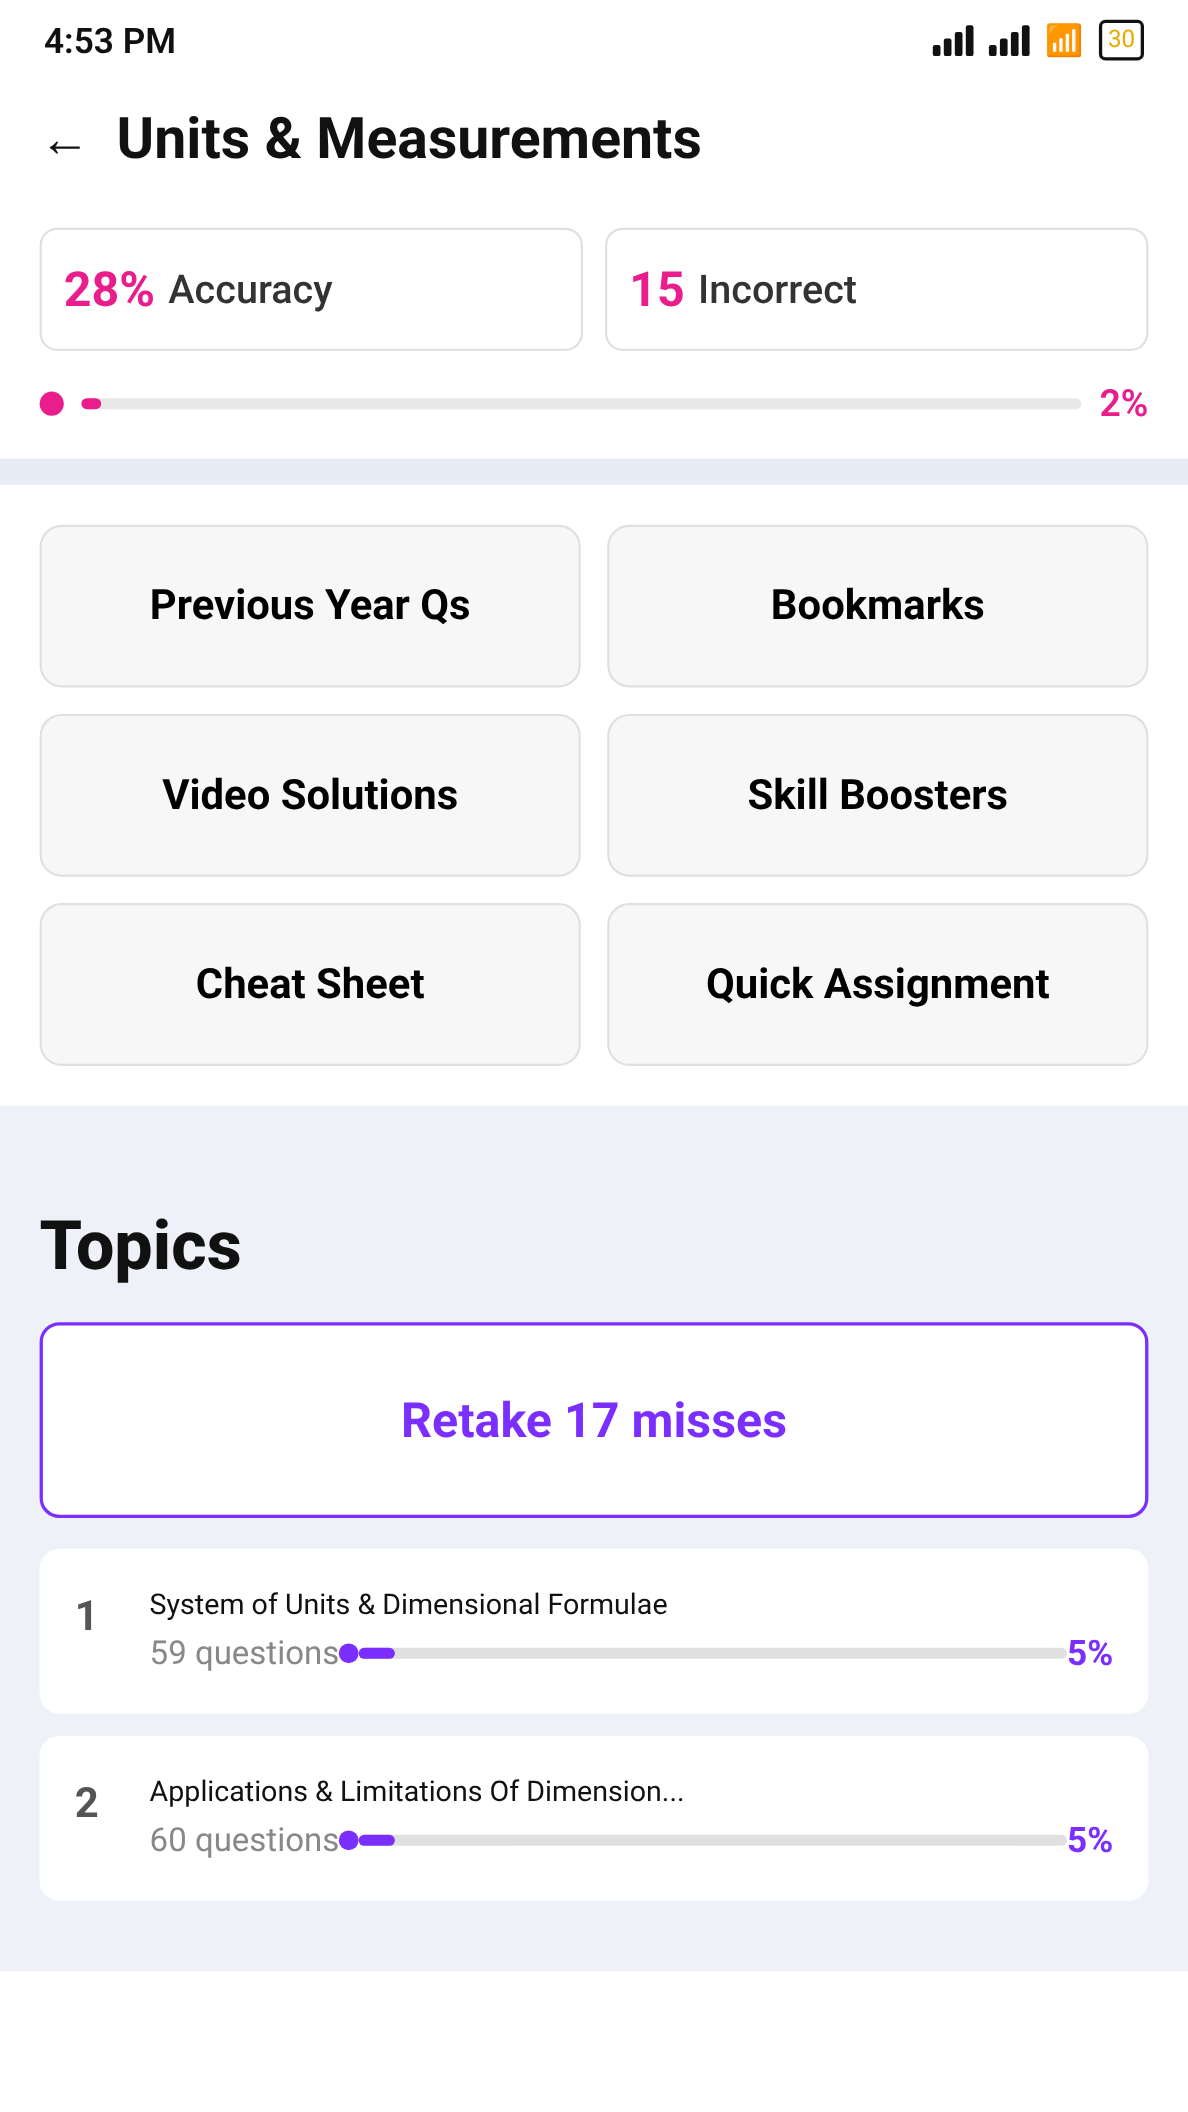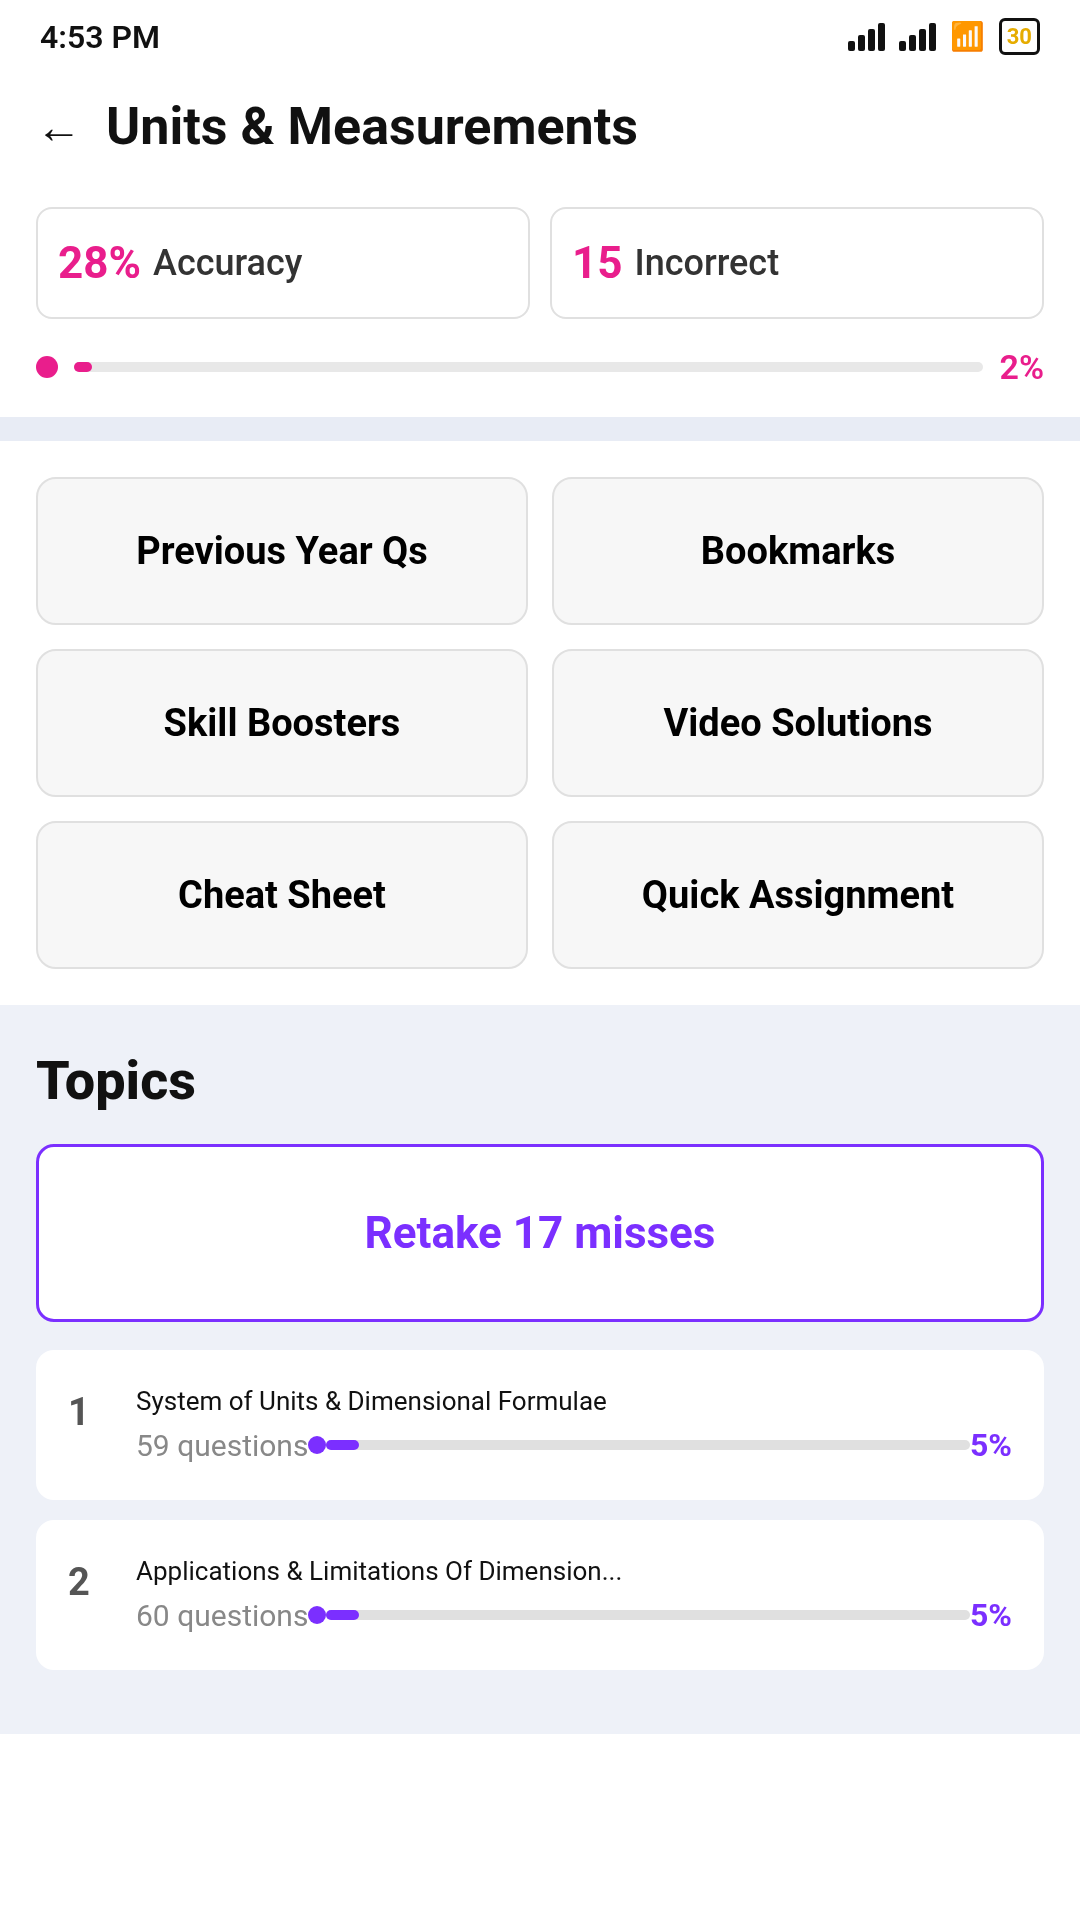--- a/index.html
+++ b/index.html
@@ -43,21 +43,21 @@
     }
     .wifi-icon {
       font-size: 28px;
       color: #111;
     }
     .battery {
       border: 3px solid #111;
       border-radius: 6px;
       padding: 3px 5px;
       font-size: 22px;
-      font-weight: 700;
+      font-weight: 400;
       color: #e6ac00;
       position: relative;
     }
 
     
     .header {
       display: flex;
       align-items: center;
       padding: 30px 36px 20px 36px;
       background: #fff;
@@ -170,24 +170,25 @@
     }
 
     
     .topics-section {
       background: #eef1f8;
       margin-top: 36px;
       padding: 44px 36px 44px 36px;
       min-height: 700px;
     }
     .topics-title {
-      font-size: 54px;
+      font-size: 62px;
       font-weight: 800;
       color: #111;
       margin-bottom: 32px;
+      margin-top: 48px;
     }
     .retake-btn {
       width: 100%;
       border: 3px solid #7b2fff;
       border-radius: 18px;
       padding: 60px 20px;
       text-align: center;
       font-size: 44px;
       font-weight: 700;
       color: #7b2fff;
@@ -307,22 +308,22 @@
   </div>
   <span class="progress-pct">2%</span>
 </div>
 
 <div class="divider-band"></div>
 
 <div class="action-section">
   <div class="action-grid">
     <div class="action-btn">Previous Year Qs</div>
     <div class="action-btn">Bookmarks</div>
+    <div class="action-btn">Video Solutions</div>
     <div class="action-btn">Skill Boosters</div>
-    <div class="action-btn">Video Solutions</div>
     <div class="action-btn">Cheat Sheet</div>
     <div class="action-btn">Quick Assignment</div>
   </div>
 </div>
 
 <div class="topics-section">
   <div class="topics-title">Topics</div>
   <div class="retake-btn">Retake 17 misses</div>
 
   <div class="topic-card">

